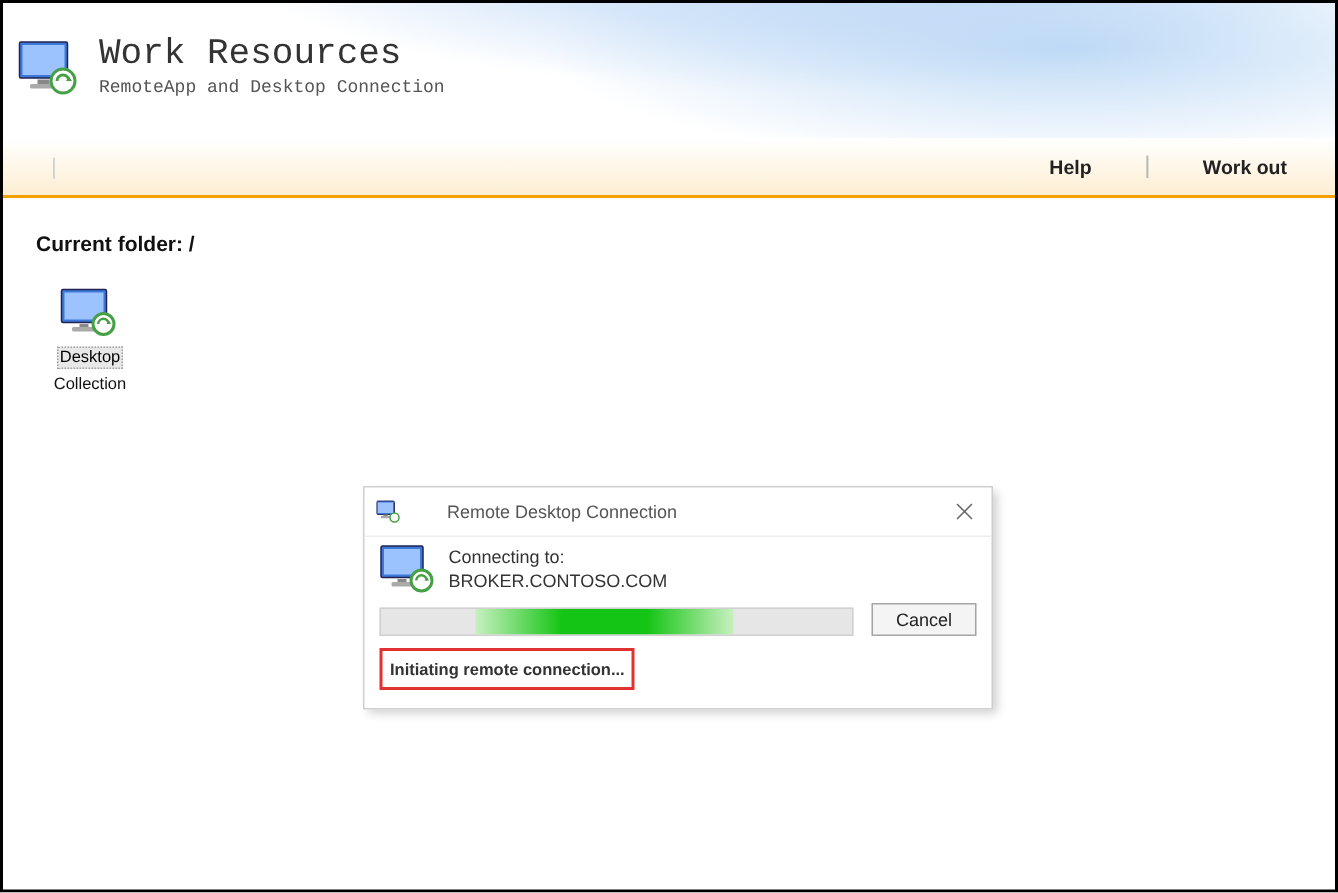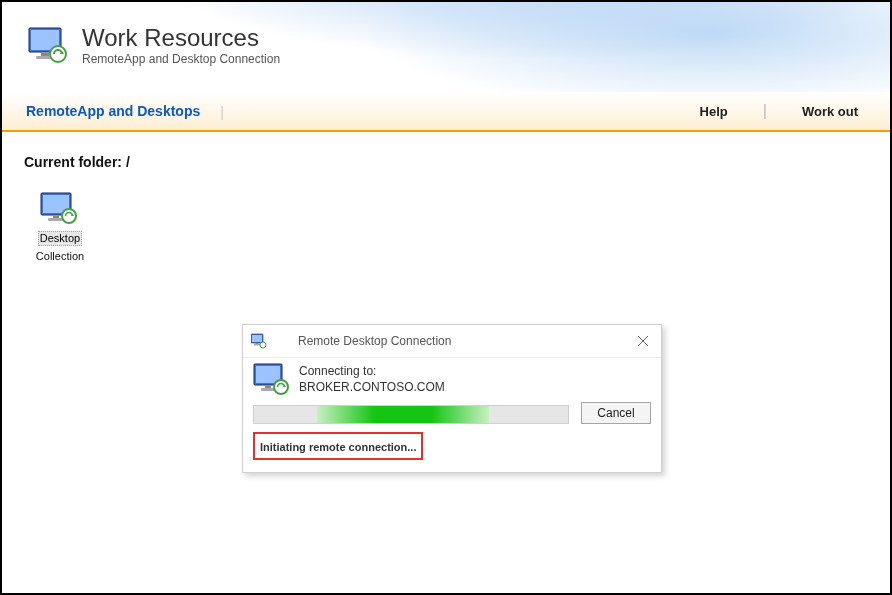--- a/index.html
+++ b/index.html
@@ -29,23 +29,24 @@
     position: absolute;
     top: 0; left: 0; right: 0; bottom: 0;
     background:
       radial-gradient(ellipse 560px 140px at 60% -40px, rgba(180,210,245,0.85) 0%, rgba(180,210,245,0.5) 40%, rgba(255,255,255,0) 70%),
       radial-gradient(ellipse 500px 110px at 80% 30px, rgba(150,195,240,0.6) 0%, rgba(255,255,255,0) 70%);
   }
   .banner-content {
     position: relative;
     z-index: 2;
     display: flex;
-    align-items: flex-end;
-    padding-left: 26px;
+    align-items: flex-start;
+    padding-left: 10px;
     padding-top: 22px;
+    font-family: Liberation Mono, monospace;
   }
   .banner-icon {
     width: 42px;
     height: 42px;
     margin-right: 12px;
     flex-shrink: 0;
   }
   .banner-titles {
     display: flex;
     flex-direction: column;
@@ -264,21 +265,20 @@
       </div>
       <div class="banner-titles">
         <div class="banner-title">Work Resources</div>
         <div class="banner-subtitle">RemoteApp and Desktop Connection</div>
       </div>
     </div>
   </div>
 
   <div class="navbar">
     <div class="nav-left">
-      <span class="nav-link">RemoteApp and Desktops</span>
       <span class="nav-div">|</span>
     </div>
     <div class="nav-right">
       <span class="nav-link">Help</span>
       <span class="nav-div2">|</span>
       <span class="nav-link">Work out</span>
     </div>
   </div>
 
   <div class="body">

